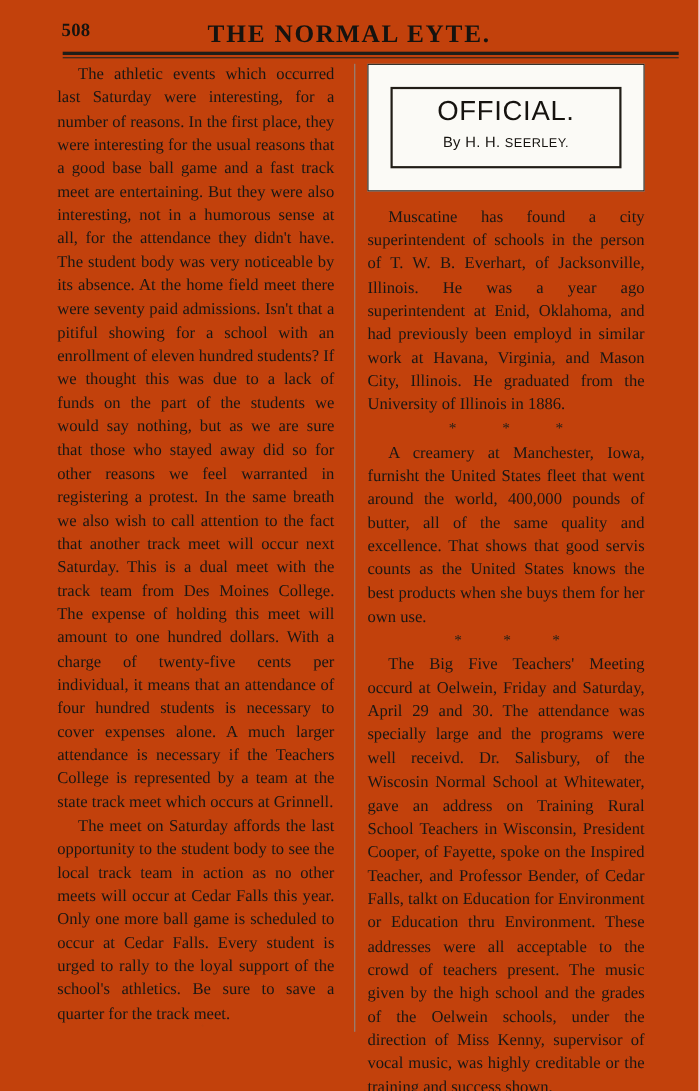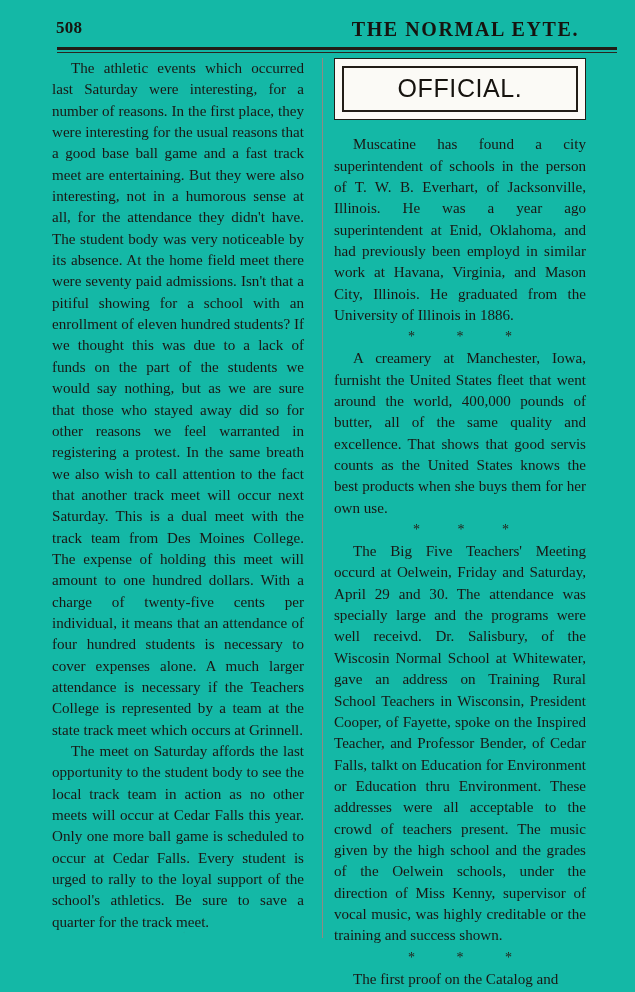--- a/index.html
+++ b/index.html
@@ -4,21 +4,21 @@
 <style>
   html, body {
     margin: 0;
     padding: 0;
     background: #ffffff;
   }
   .page {
     position: relative;
     width: 635px;
     height: 992px;
-    background: #14b8a6;
+    background: #c2410c;
     overflow: hidden;
     font-family: "Liberation Serif", "DejaVu Serif", serif;
     color: #1a1714;
   }
 
   
   .runhead {
     position: absolute;
     left: 56px;
     right: 38px;
@@ -33,23 +33,23 @@
     font-weight: bold;
     font-size: 17px;
     letter-spacing: 0.2px;
     color: #17140f;
   }
   .runtitle {
     position: absolute;
     left: 0;
     right: 0;
     top: 0;
-    text-align: right;
+    text-align: center;
     font-weight: bold;
-    font-size: 20px;
+    font-size: 23px;
     letter-spacing: 1.6px;
     color: #16130f;
     padding-right: 18px;
   }
 
   
   .headrule {
     position: absolute;
     left: 57px;
     right: 18px;
@@ -103,21 +103,21 @@
   
   .col p { text-align-last: left; }
 
   
   .officialbox {
     position: relative;
     box-sizing: border-box;
     width: 252px;
     margin: 0 0 14px 0;
     border: 1.2px solid #211d17;
-    padding: 7px;
+    padding: 20px;
     background: #fbfaf6;
   }
   .officialbox .inner {
     border: 2.6px solid #211d17;
     padding: 7px 0 9px 0;
     text-align: center;
   }
   .official-title {
     font-family: "Liberation Sans", "DejaVu Sans", sans-serif;
     font-size: 25px;
@@ -185,20 +185,25 @@
   <div class="col col-left">
     <p>The athletic events which occurred last Saturday were interesting, for a number of reasons. In the first place, they were interesting for the usual reasons that a good base ball game and a fast track meet are entertaining. But they were also interesting, not in a humorous sense at all, for the attendance they didn't have. The student body was very noticeable by its absence. At the home field meet there were seventy paid admissions. Isn't that a pitiful showing for a school with an enrollment of eleven hundred students? If we thought this was due to a lack of funds on the part of the students we would say nothing, but as we are sure that those who stayed away did so for other reasons we feel warranted in registering a protest. In the same breath we also wish to call attention to the fact that another track meet will occur next Saturday. This is a dual meet with the track team from Des Moines College. The expense of holding this meet will amount to one hundred dollars. With a charge of twenty-five cents per individual, it means that an attendance of four hundred students is necessary to cover expenses alone. A much larger attendance is necessary if the Teachers College is represented by a team at the state track meet which occurs at Grinnell.</p>
     <p>The meet on Saturday affords the last opportunity to the student body to see the local track team in action as no other meets will occur at Cedar Falls this year. Only one more ball game is scheduled to occur at Cedar Falls. Every student is urged to rally to the loyal support of the school's athletics. Be sure to save a quarter for the track meet.</p>
   </div>
 
   <div class="col col-right">
 
     <div class="officialbox">
       <div class="inner">
         <div class="official-title">OFFICIAL.</div>
+        <div class="official-by">
+          <span>By</span>
+          <span>H. H.</span>
+          <span class="sc">SEERLEY.</span>
+        </div>
       </div>
     </div>
 
     <p>Muscatine has found a city superintendent of schools in the person of T. W. B. Everhart, of Jacksonville, Illinois. He was a year ago superintendent at Enid, Oklahoma, and had previously been employd in similar work at Havana, Virginia, and Mason City, Illinois. He graduated from the University of Illinois in 1886.</p>
     <div class="asterism">* * *</div>
 
     <p>A creamery at Manchester, Iowa, furnisht the United States fleet that went around the world, 400,000 pounds of butter, all of the same quality and excellence. That shows that good servis counts as the United States knows the best products when she buys them for her own use.</p>
     <div class="asterism tight">* * *</div>
 
     <p>The Big Five Teachers' Meeting occurd at Oelwein, Friday and Saturday, April 29 and 30. The attendance was specially large and the programs were well receivd. Dr. Salisbury, of the Wiscosin Normal School at Whitewater, gave an address on Training Rural School Teachers in Wisconsin, President Cooper, of Fayette, spoke on the Inspired Teacher, and Professor Bender, of Cedar Falls, talkt on Education for Environment or Education thru Environment. These addresses were all acceptable to the crowd of teachers present. The music given by the high school and the grades of the Oelwein schools, under the direction of Miss Kenny, supervisor of vocal music, was highly creditable or the training and success shown.</p>

